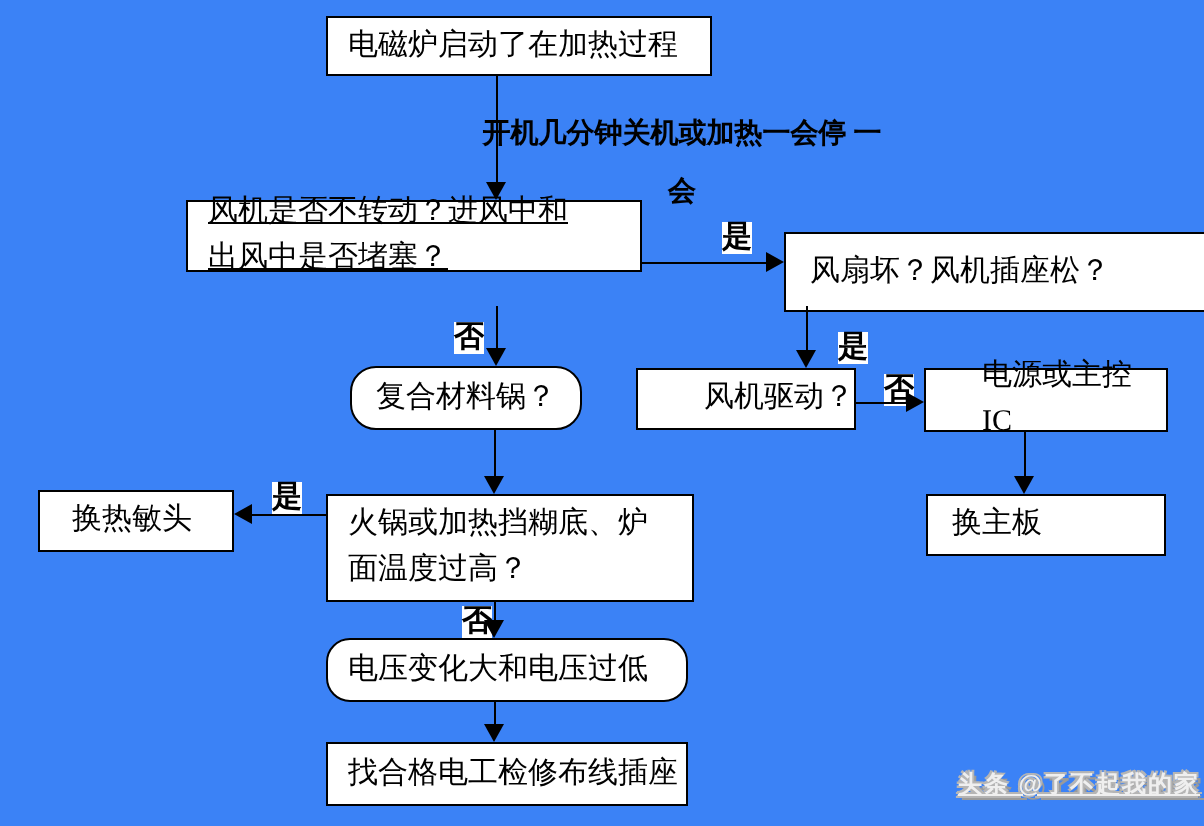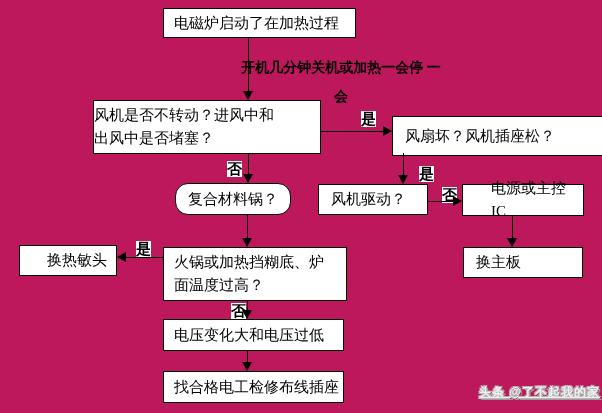--- a/index.html
+++ b/index.html
@@ -1,19 +1,19 @@
 <!DOCTYPE html>
 <html><head>
 <meta charset="utf-8">
 <style>
   html,body{margin:0;padding:0;background:#fff;}
   #canvas{
     position:relative;
     width:602px;height:413px;
-    background:#be185d;
+    background:#3b82f6;
     font-family:"Liberation Serif","DejaVu Serif",serif;
     color:#000;
     overflow:hidden;
   }
   .node{
     position:absolute;
     border:1px solid #000;
     background:#fff;
     box-sizing:border-box;
     font-size:15px;
@@ -59,55 +59,55 @@
 </style>
 </head>
 <body>
 
 <div id="canvas">
 
   <div class="node" style="left:163px;top:8px;width:193px;height:30px;padding-left:10px;">
     <span class="txt">电磁炉启动了在加热过程</span>
   </div>
 
-  <div class="node" style="left:93px;top:100px;width:228px;height:54px;">
+  <div class="node" style="left:93px;top:100px;width:228px;height:36px;padding-left:10px;text-decoration:underline;">
     <span class="txt">风机是否不转动？进风中和</span>
     <span class="txt">出风中是否堵塞？</span>
   </div>
 
   <div class="node" style="left:392px;top:116px;width:216px;height:40px;padding-left:12px;">
     <span class="txt">风扇坏？风机插座松？</span>
   </div>
 
   <div class="node" style="left:175px;top:183px;width:116px;height:32px;padding-left:12px;border-radius:13px;">
     <span class="txt">复合材料锅？</span>
   </div>
 
-  <div class="node" style="left:318px;top:184px;width:110px;height:31px;padding-left:12px;">
+  <div class="node" style="left:318px;top:184px;width:110px;height:31px;padding-left:12px;text-align:right;">
     <span class="txt">风机驱动？</span>
   </div>
 
   <div class="node" style="left:462px;top:184px;width:122px;height:32px;padding-left:28px;">
     <span class="txt">电源或主控 IC</span>
   </div>
 
   <div class="node" style="left:163px;top:247px;width:184px;height:54px;padding-left:10px;">
     <span class="txt">火锅或加热挡糊底、炉</span>
     <span class="txt">面温度过高？</span>
   </div>
 
-  <div class="node" style="left:19px;top:245px;width:98px;height:31px;padding-left:27px;">
+  <div class="node" style="left:19px;top:245px;width:98px;height:31px;padding-left:16px;">
     <span class="txt">换热敏头</span>
   </div>
 
   <div class="node" style="left:463px;top:247px;width:120px;height:31px;padding-left:12px;">
     <span class="txt">换主板</span>
   </div>
 
-  <div class="node" style="left:163px;top:319px;width:181px;height:32px;padding-left:10px;">
+  <div class="node" style="left:163px;top:319px;width:181px;height:32px;padding-left:10px;border-radius:12px;">
     <span class="txt">电压变化大和电压过低</span>
   </div>
 
   <div class="node" style="left:163px;top:371px;width:181px;height:32px;padding-left:10px;">
     <span class="txt">找合格电工检修布线插座</span>
   </div>
 
   <div class="symptom">
     <span class="txt">开机几分钟关机或加热一会停</span>
     <span class="txt">一会</span>

